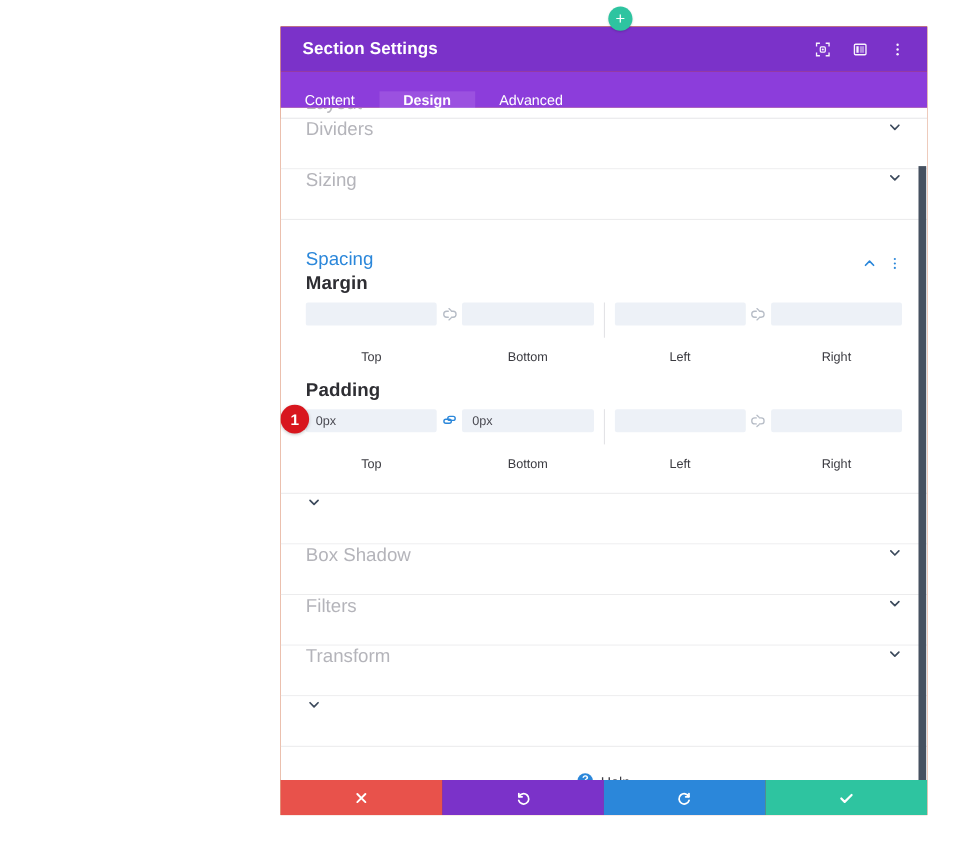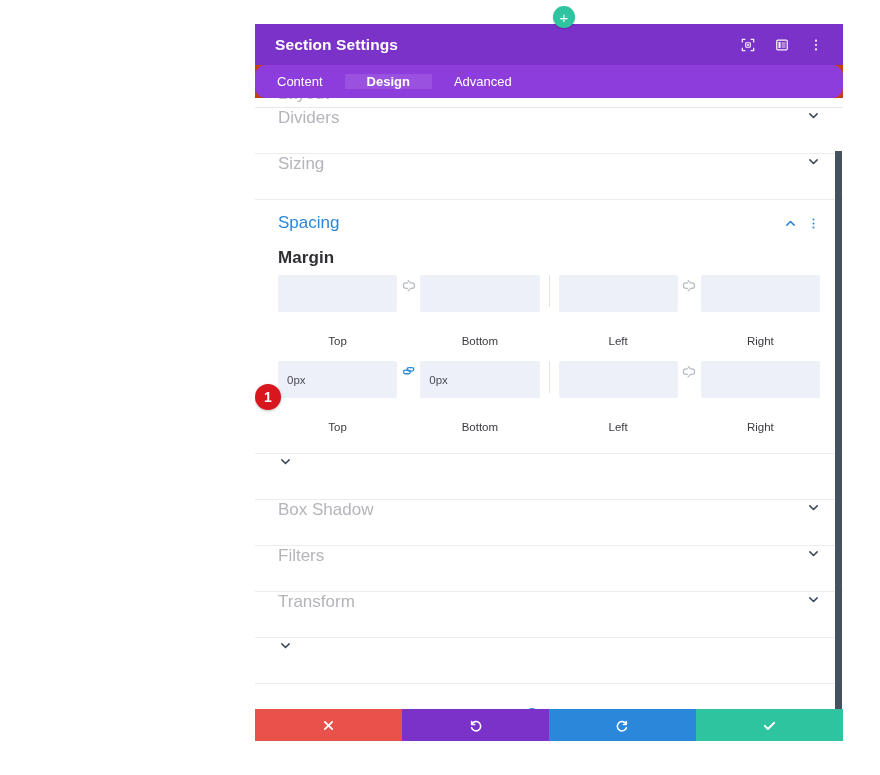--- a/index.html
+++ b/index.html
@@ -45,21 +45,21 @@
   .head-icons { display: flex; align-items: center; gap: 8px; }
   .head-btn {
     width: 26px; height: 24px; display: flex;
     align-items: center; justify-content: center;
     cursor: pointer; opacity: .95;
   }
 
   
   .tabs {
     height: 33px; background: #8c3ddb;
-    display: flex; align-items: center; flex: 0 0 auto; border-radius: 11px;
+    display: flex; align-items: flex-end; flex: 0 0 auto;
   }
   .tab {
     display: flex; align-items: center; justify-content: center;
     padding: 0 22px; color: #fff; font-size: 13px;
     cursor: pointer; font-weight: 400; white-space: nowrap;
   }
   .tab.active { background: #9b51e0; font-weight: bold; }
 
   
   .modal-body {
@@ -88,39 +88,39 @@
     flex: 1 1 auto; font-size: 17px; color: #b4b4ba; font-weight: 400;
   }
   .chev {
     width: 14px; height: 14px; display: flex;
     align-items: center; justify-content: center;
   }
 
   
   .sec-open { border-bottom: 1px solid #ececed; padding-bottom: 20px; background:#fff; }
   .sec-open-head {
-    height: 46px; display: flex; align-items: center; padding: 0 23px;
+    height: 46px; display: flex; align-items: flex-end; padding: 0 23px;
   }
   .sec-open-head .sec-name {
     flex: 1 1 auto; font-size: 17px; color: #2b87da; font-weight: 400;
   }
   .sec-open-tools { display: flex; align-items: center; gap: 9px; }
 
   .field-group { padding: 0 23px; margin-top: 2px; }
   .field-label {
     font-size: 17px; color: #2e2e33; font-weight: bold;
     margin-bottom: 7px; letter-spacing: .1px;
   }
   .quad { display: flex; align-items: flex-start; }
   .pair { display: flex; align-items: flex-start; flex: 1 1 0; }
   .vdiv { width: 1px; height: 32px; background: #e3e3e6; margin: 0 9px; flex: 0 0 auto; }
 
   .cell { flex: 1 1 0; display: flex; flex-direction: column; align-items: center; gap: 18px; }
   .cell .inp {
-    width: 100%; height: 37px; background: #edf1f7;
+    width: 100%; height: 21px; background: #edf1f7;
     border: none; border-radius: 2px;
     font-size: 11.5px; color: #4a4a52;
     padding: 0 9px; font-family: "Liberation Sans", sans-serif;
     outline: none;
   }
   .cell .inp::placeholder { color: transparent; }
   .cell .cap {
     font-size: 11.5px; color: #3b3b41; margin-top: 5px;
   }
   .linker {
@@ -308,20 +308,21 @@
                 <div class="cell">
                   <input class="inp" value="" style="">
                   <span class="cap">Right</span>
                 </div>
               </div>
             </div>
           </div>
 
           <div class="field-group pad-wrap" style="margin-top:14px;">
             <div class="badge">1</div>
+            <div class="field-label">Padding</div>
             <div class="quad">
               <div class="pair">
                 <div class="cell">
                   <input class="inp" value="0px" style="">
                   <span class="cap">Top</span>
                 </div>
                 <div class="linker">
                   <svg width="16" height="16" viewBox="0 0 20 20" fill="none" stroke="#2b87da" stroke-width="1.6" stroke-linecap="round">
                     <rect x="3.2" y="7.6" width="8.4" height="4.6" rx="2.3"></rect>
                     <rect x="7.6" y="4.4" width="8.4" height="4.6" rx="2.3"></rect>

